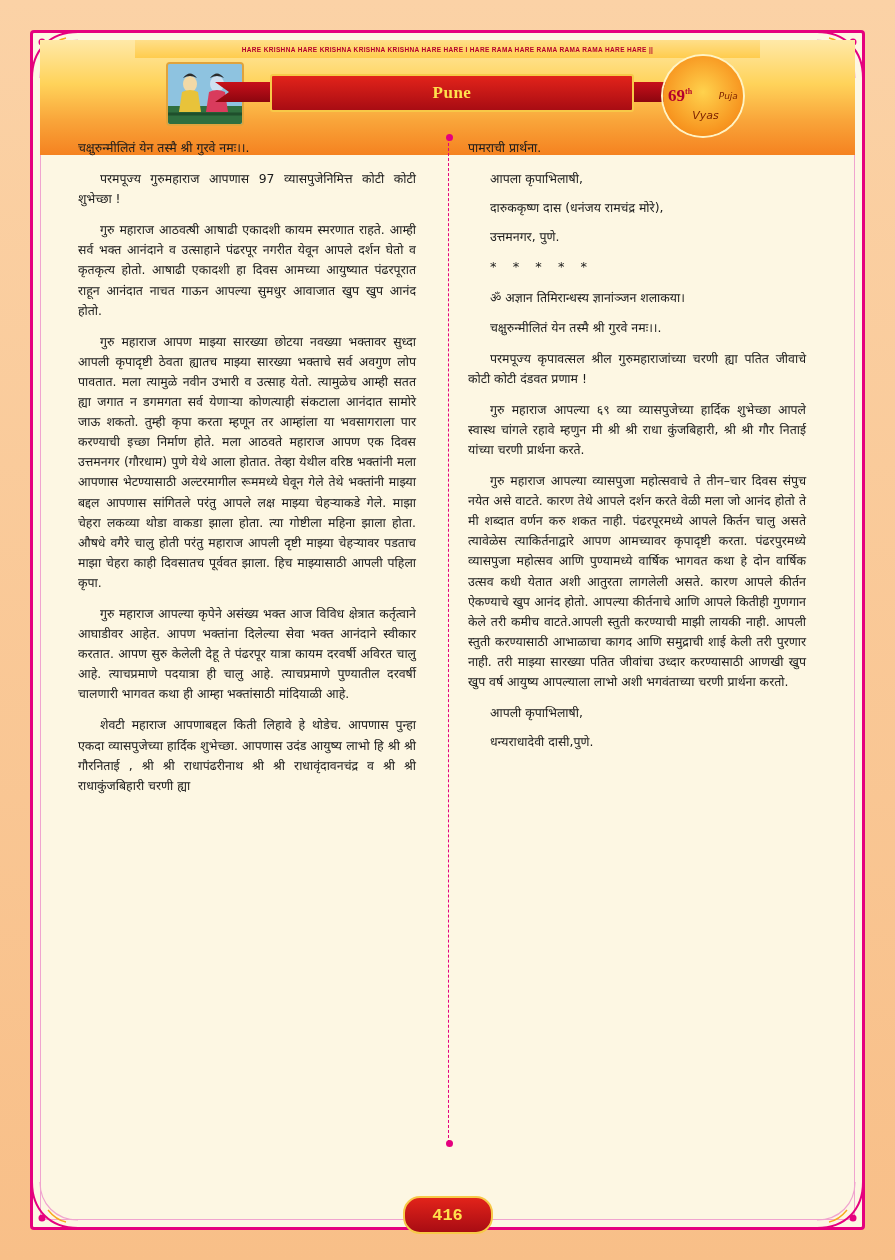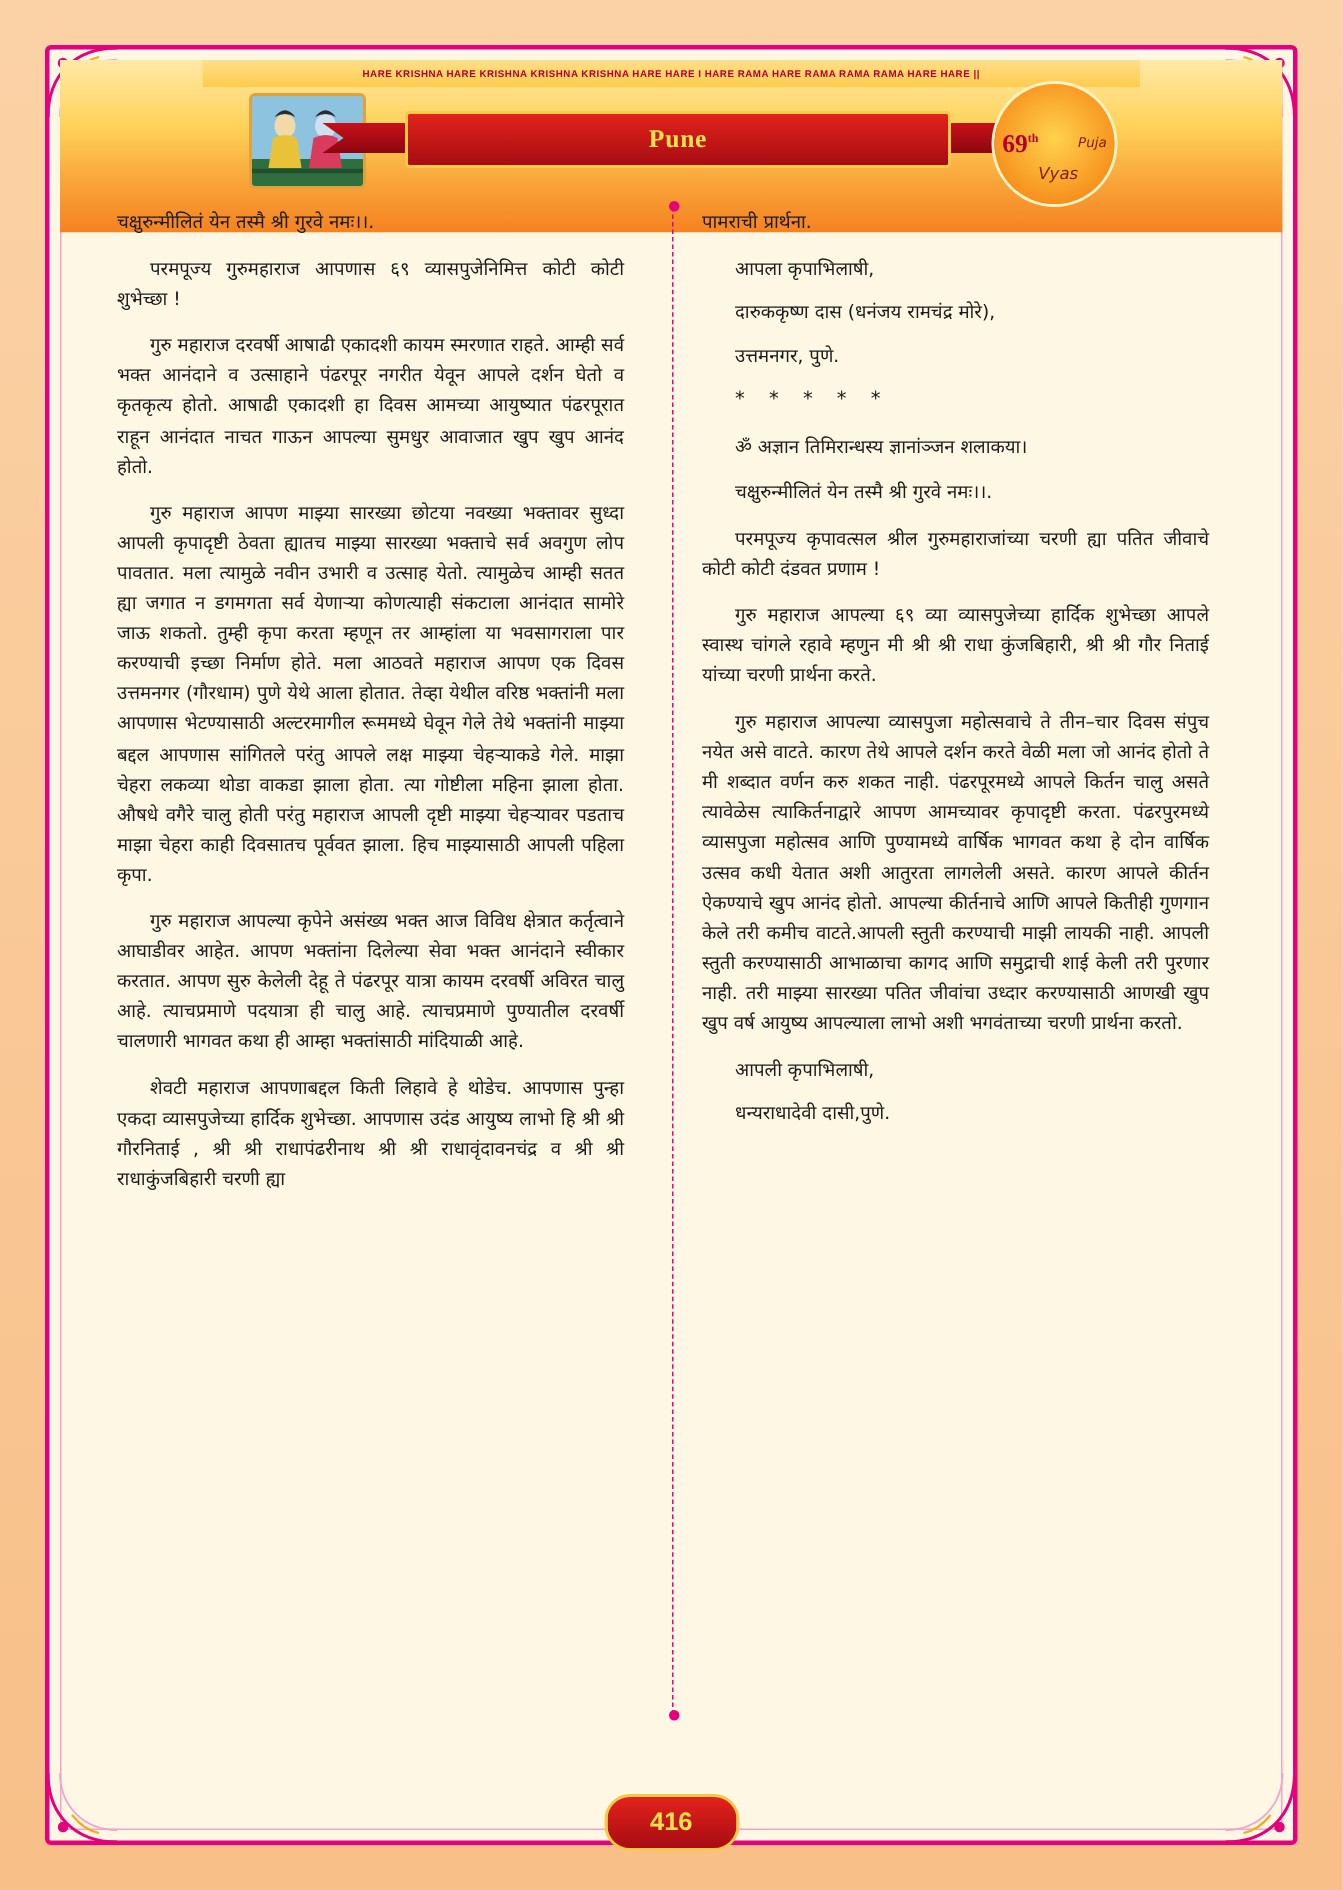--- a/index.html
+++ b/index.html
@@ -136,21 +136,21 @@
   
   .pagenum{
     position:absolute;left:50%;transform:translateX(-50%);
     bottom:26px;width:86px;height:34px;
     background:linear-gradient(#e2231a,#a80c13);
     border:2px solid #f7c948;border-radius:17px;
     display:flex;align-items:center;justify-content:center;
   }
   .pagenum span{
     color:#ffe14d;font-size:17px;font-weight:bold;
-    font-family:Liberation Sans, sans-serif;
+    font-family:Liberation Mono, monospace;
   }
 </style>
 </head>
 <body>
 
 <div class="page">
 
   <div class="frame-outer"></div>
   <div class="frame-inner"></div>
 
@@ -227,22 +227,22 @@
         <div class="pj">Puja</div>
       </div>
     </div>
   </div>
 
   <div class="content">
     <div class="divider"></div>
 
     <div class="col col-left">
       <p>चक्षुरुन्मीलितं येन तस्मै श्री गुरवे नमः।।.</p>
-      <p class="ind">परमपूज्य गुरुमहाराज आपणास ६९ व्यासपुजेनिमित्त कोटी कोटी शुभेच्छा !</p>
-      <p class="ind">गुरु महाराज दरवर्षी आषाढी एकादशी कायम स्मरणात राहते. आम्ही सर्व भक्त आनंदाने व उत्साहाने पंढरपूर नगरीत येवून आपले दर्शन घेतो व कृतकृत्य होतो. आषाढी एकादशी हा दिवस आमच्या आयुष्यात पंढरपूरात राहून आनंदात नाचत गाऊन आपल्या सुमधुर आवाजात खुप खुप आनंद होतो.</p>
+      <p class="ind">परमपूज्य गुरुमहाराज आपणास 97 व्यासपुजेनिमित्त कोटी कोटी शुभेच्छा !</p>
+      <p class="ind">गुरु महाराज आठवत्षी आषाढी एकादशी कायम स्मरणात राहते. आम्ही सर्व भक्त आनंदाने व उत्साहाने पंढरपूर नगरीत येवून आपले दर्शन घेतो व कृतकृत्य होतो. आषाढी एकादशी हा दिवस आमच्या आयुष्यात पंढरपूरात राहून आनंदात नाचत गाऊन आपल्या सुमधुर आवाजात खुप खुप आनंद होतो.</p>
       <p class="ind">गुरु महाराज आपण माझ्या सारख्या छोटया नवख्या भक्तावर सुध्दा आपली कृपादृष्टी ठेवता ह्यातच माझ्या सारख्या भक्ताचे सर्व अवगुण लोप पावतात. मला त्यामुळे नवीन उभारी व उत्साह येतो. त्यामुळेच आम्ही सतत ह्या जगात न डगमगता सर्व येणाऱ्या कोणत्याही संकटाला आनंदात सामोरे जाऊ शकतो. तुम्ही कृपा करता म्हणून तर आम्हांला या भवसागराला पार करण्याची इच्छा निर्माण होते. मला आठवते महाराज आपण एक दिवस उत्तमनगर (गौरधाम) पुणे येथे आला होतात. तेव्हा येथील वरिष्ठ भक्तांनी मला आपणास भेटण्यासाठी अल्टरमागील रूममध्ये घेवून गेले तेथे भक्तांनी माझ्या बद्दल आपणास सांगितले परंतु आपले लक्ष माझ्या चेहऱ्याकडे गेले. माझा चेहरा लकव्या थोडा वाकडा झाला होता. त्या गोष्टीला महिना झाला होता. औषधे वगैरे चालु होती परंतु महाराज आपली दृष्टी माझ्या चेहऱ्यावर पडताच माझा चेहरा काही दिवसातच पूर्ववत झाला. हिच माझ्यासाठी आपली पहिला कृपा.</p>
       <p class="ind">गुरु महाराज आपल्या कृपेने असंख्य भक्त आज विविध क्षेत्रात कर्तृत्वाने आघाडीवर आहेत. आपण भक्तांना दिलेल्या सेवा भक्त आनंदाने स्वीकार करतात. आपण सुरु केलेली देहू ते पंढरपूर यात्रा कायम दरवर्षी अविरत चालु आहे. त्याचप्रमाणे पदयात्रा ही चालु आहे. त्याचप्रमाणे पुण्यातील दरवर्षी चालणारी भागवत कथा ही आम्हा भक्तांसाठी मांदियाळी आहे.</p>
       <p class="ind">शेवटी महाराज आपणाबद्दल किती लिहावे हे थोडेच. आपणास पुन्हा एकदा व्यासपुजेच्या हार्दिक शुभेच्छा. आपणास उदंड आयुष्य लाभो हि श्री श्री गौरनिताई , श्री श्री राधापंढरीनाथ श्री श्री राधावृंदावनचंद्र व श्री श्री राधाकुंजबिहारी चरणी ह्या</p>
     </div>
 
     <div class="col col-right">
       <p>पामराची प्रार्थना.</p>
       <p class="sig">आपला कृपाभिलाषी,</p>
       <p class="sig">दारुककृष्ण दास (धनंजय रामचंद्र मोरे),</p>
       <p class="sig">उत्तमनगर, पुणे.</p>

